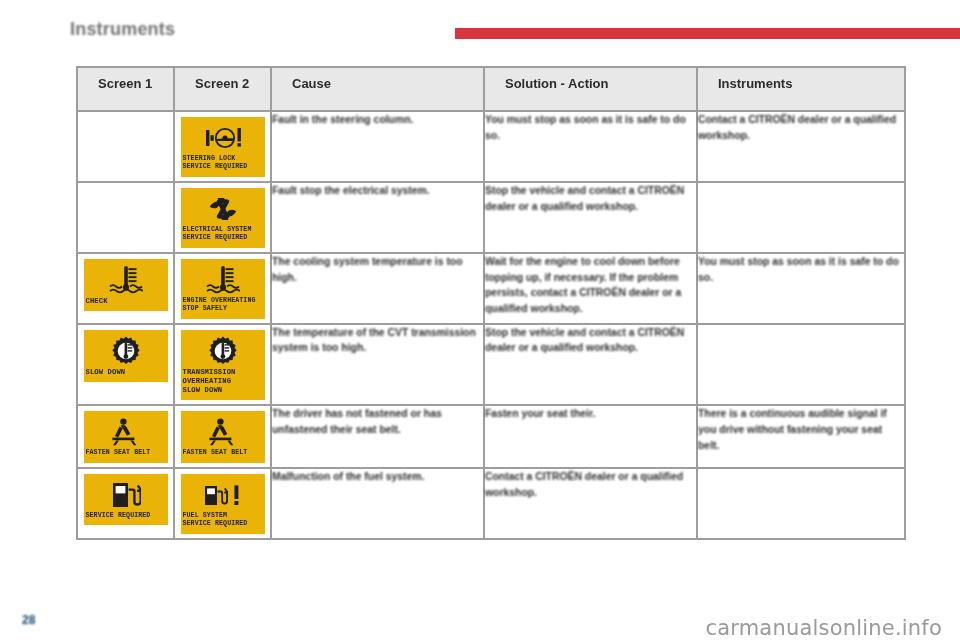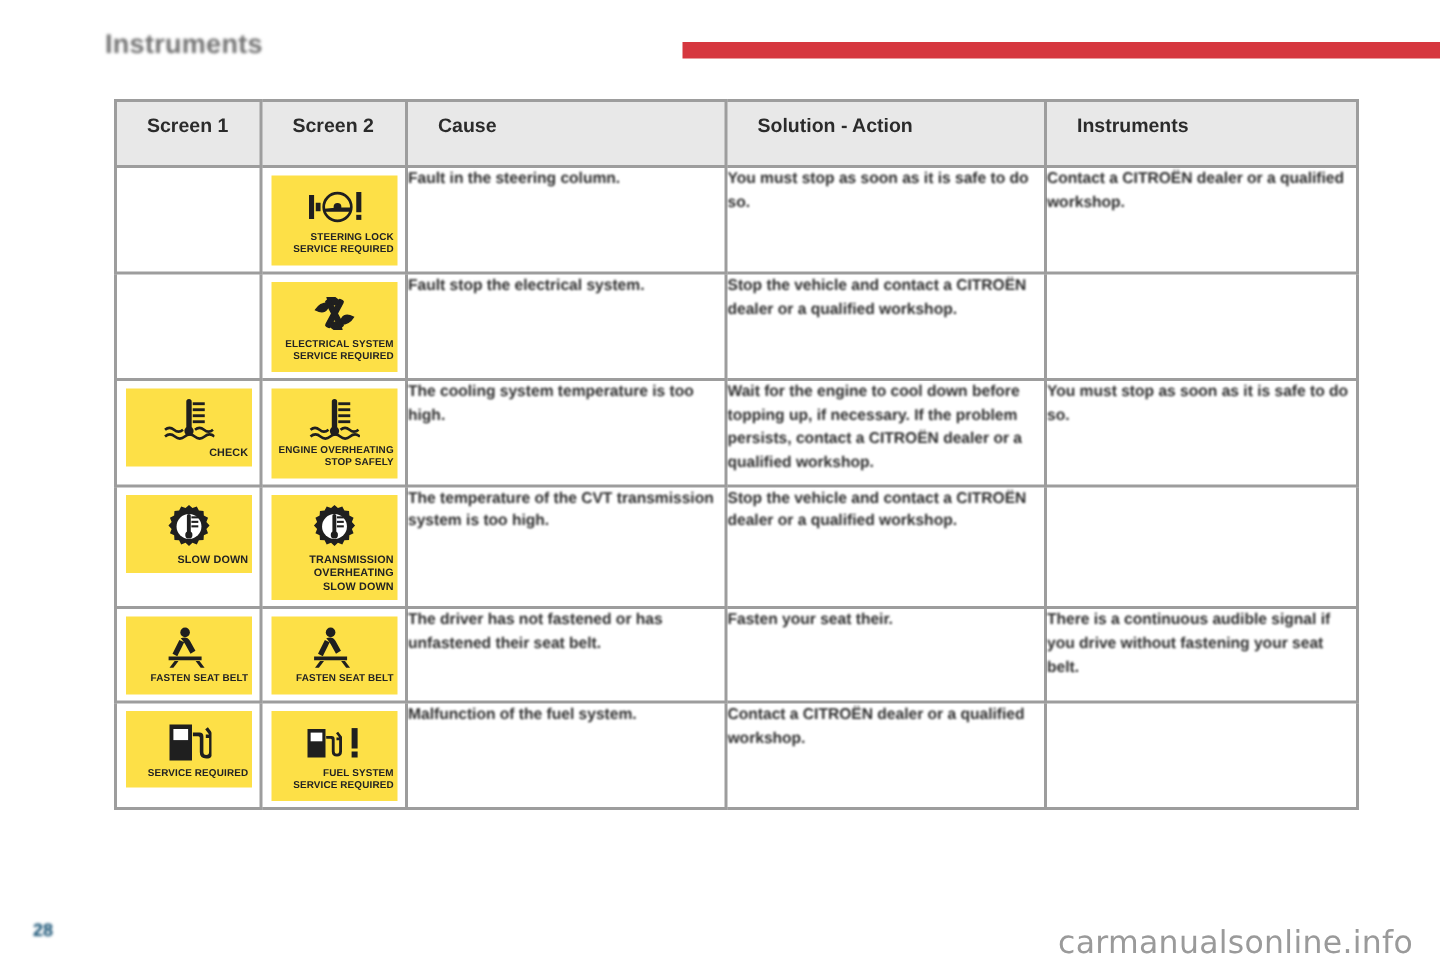--- a/index.html
+++ b/index.html
@@ -76,25 +76,26 @@
     font-weight: bold;
     color: #2d2d2d;
     line-height: 1.52;
     filter: blur(0.85px);
   }
 
   
   td.icon-cell { text-align: center; }
   .screen-tile {
     display: inline-block;
-    background: #fde047;
+    background: #eab308;
     width: 84px;
     padding: 6px 2px 5px 2px;
     margin: 5px 0 4px 0;
-    text-align: right;
+    text-align: left;
+    font-family: Liberation Mono, monospace;
   }
   .tile-glyph {
     height: 30px;
     display: flex;
     align-items: center;
     justify-content: center;
   }
   .tile-glyph svg { display: block; }
   .tile-label {
     font-size: 7.2px;

